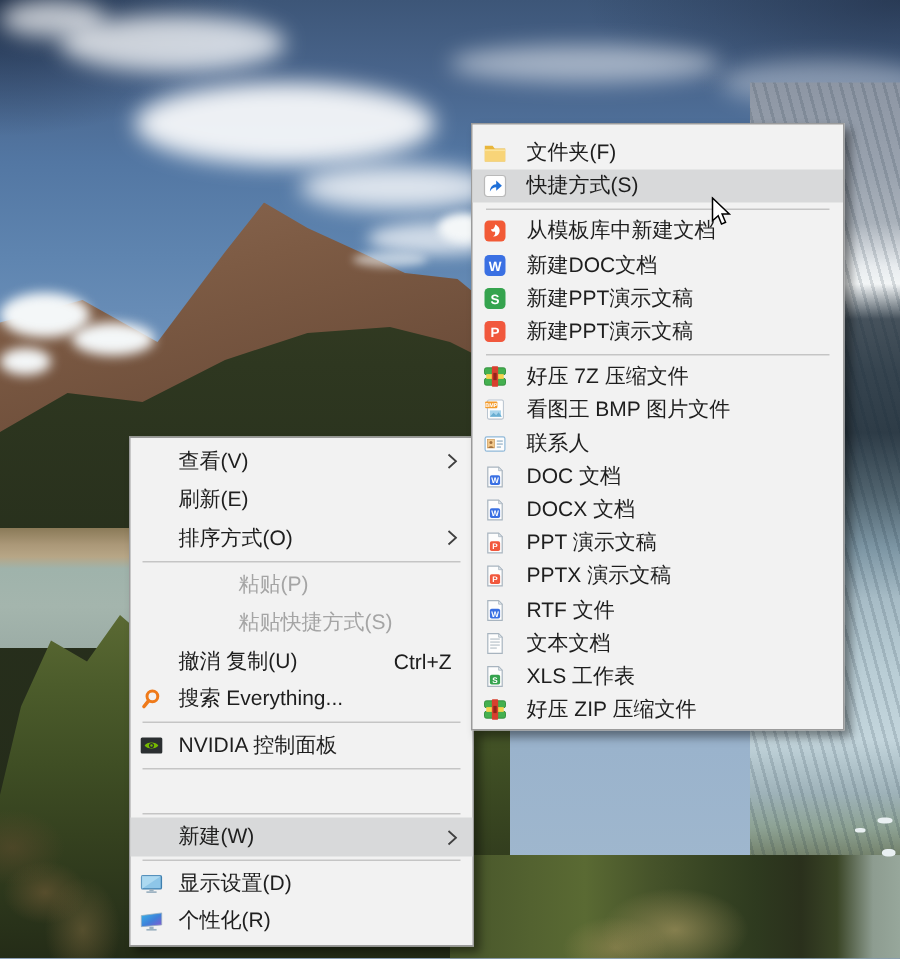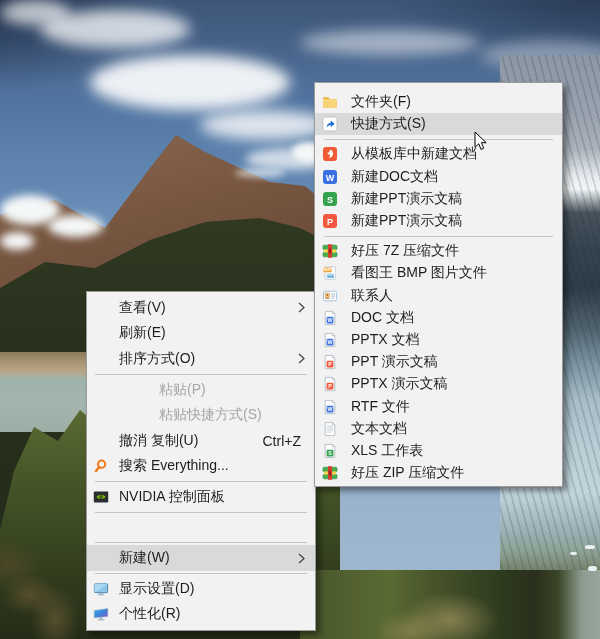--- a/index.html
+++ b/index.html
@@ -302,21 +302,21 @@
       </div>
       <div class="mi">
         <span class="ic">
           <svg viewBox="0 0 16 16" width="16" height="16">
             <path d="M3.2 1.4 h7.2 L12.8 3.8 v10.8 H3.2 z" fill="#fdfdfd" stroke="#a8b4bf" stroke-width="0.8"></path>
             <path d="M10.4 1.4 l2.4 2.4 h-2.4 z" fill="#dce4ea" stroke="#a8b4bf" stroke-width="0.5"></path>
             <rect x="4.6" y="6.8" width="6.8" height="6.6" rx="1.2" fill="#3a70e3"></rect>
             <text x="8" y="12" font-size="5.4" font-weight="bold" fill="#fff" text-anchor="middle" font-family="Liberation Sans,sans-serif">W</text>
           </svg>
         </span>
-        <span class="lb">PPTX 文档</span>
+        <span class="lb">DOCX 文档</span>
       </div>
       <div class="mi">
         <span class="ic">
           <svg viewBox="0 0 16 16" width="16" height="16">
             <path d="M3.2 1.4 h7.2 L12.8 3.8 v10.8 H3.2 z" fill="#fdfdfd" stroke="#a8b4bf" stroke-width="0.8"></path>
             <path d="M10.4 1.4 l2.4 2.4 h-2.4 z" fill="#dce4ea" stroke="#a8b4bf" stroke-width="0.5"></path>
             <rect x="4.6" y="6.8" width="6.8" height="6.6" rx="1.2" fill="#f1583d"></rect>
             <text x="8" y="12" font-size="5.4" font-weight="bold" fill="#fff" text-anchor="middle" font-family="Liberation Sans,sans-serif">P</text>
           </svg>
         </span>

